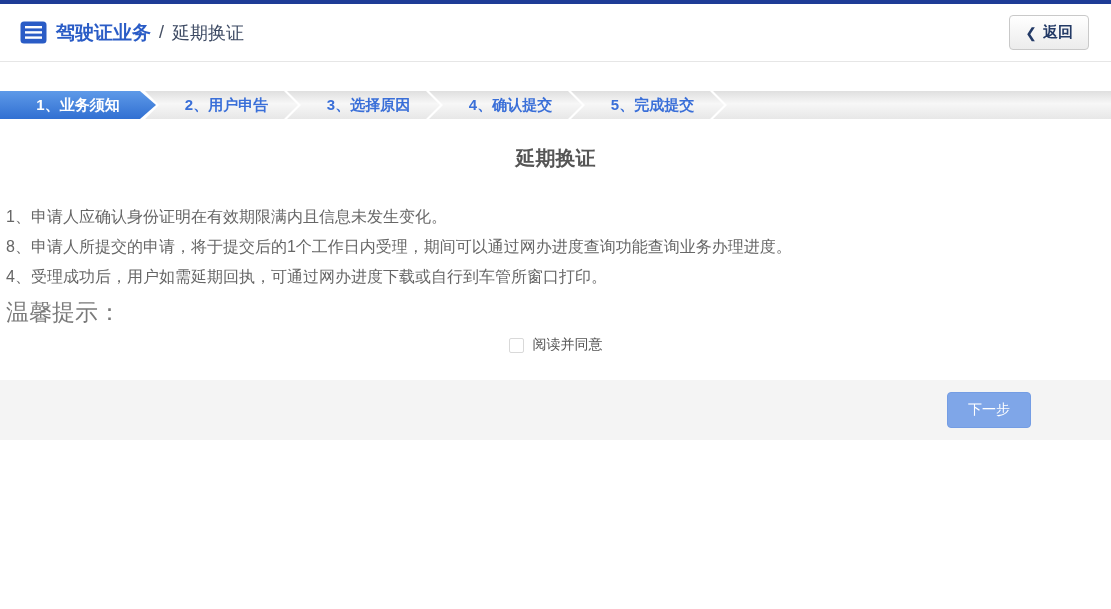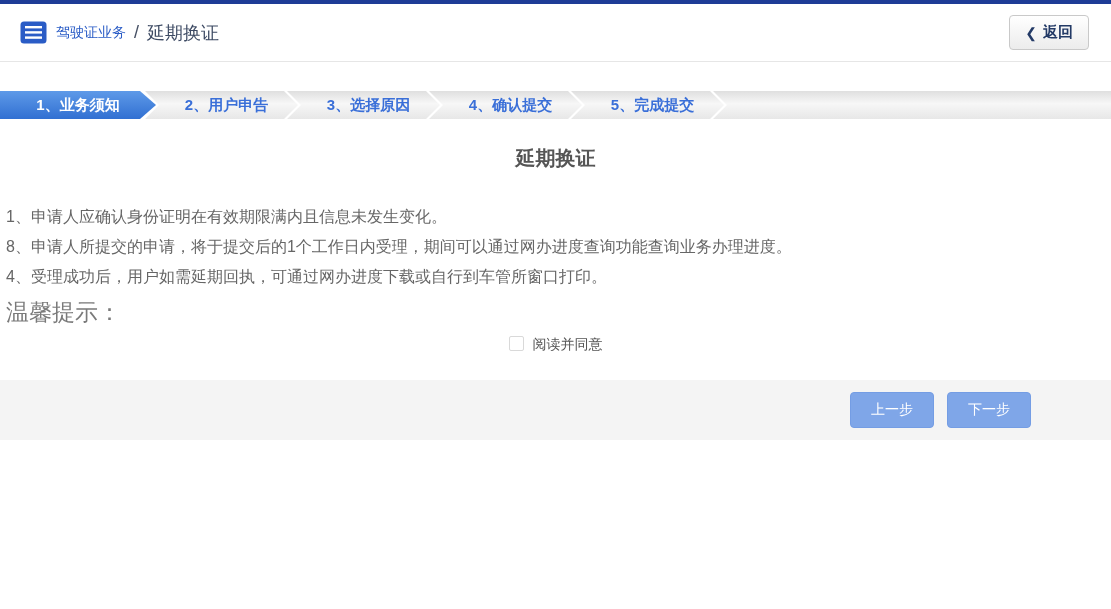--- a/index.html
+++ b/index.html
@@ -10,21 +10,21 @@
   }
   .top-border { height:4px; background:#1e3c96; }
 
   
   .header {
     height:58px; display:flex; align-items:center;
     padding:0 22px 0 20px; border-bottom:1px solid #e6e6e6; background:#fff;
   }
   .brand { display:flex; align-items:center; gap:9px; }
   .brand svg { display:block; }
-  .brand-title { color:#2a5cc6; font-size:14px; font-weight:normal; }
+  .brand-title { color:#2a5cc6; font-size:19px; font-weight:bold; }
   .brand-sep { color:#4a5succ; color:#454f63; font-size:18px; margin:0 8px; }
   .brand-sub { color:#3d4a63; font-size:18px; }
   .spacer { flex:1; }
   .back-btn {
     display:inline-flex; align-items:center; gap:6px;
     padding:7px 15px; font-size:15px; font-weight:bold; color:#233a66;
     background:linear-gradient(180deg,#ffffff,#ececec);
     border:1px solid #c9c9c9; border-radius:4px; cursor:pointer;
     font-family:inherit;
   }
@@ -57,21 +57,21 @@
   .page-title {
     margin-top:26px; text-align:center;
     font-size:20px; font-weight:bold; color:#555;
   }
   .content { margin-top:30px; padding:0 6px; color:#666; font-size:16px; line-height:30px; }
   .notice-line { white-space:normal; }
   .tips-title { font-size:23px; color:#7a7a7a; line-height:32px; margin-top:4px; }
   .tip-line { line-height:30px; }
 
   .agree-row {
-    margin-top:8px; display:flex; align-items:flex-start; justify-content:center; gap:9px;
+    margin-top:8px; display:flex; align-items:center; justify-content:center; gap:9px;
   }
   .agree-checkbox {
     appearance:none; -webkit-appearance:none;
     width:15px; height:15px; border:1px solid #d9d9d9; border-radius:2px;
     background:#fff; cursor:pointer; margin:0;
   }
   .agree-label { font-size:14px; color:#555; cursor:pointer; }
 
   
   .footer {
@@ -144,15 +144,14 @@
     </div>
   <div class="tips-title">温馨提示：</div>
 </div>
 
 <div class="agree-row">
   <input type="checkbox" id="agree" class="agree-checkbox" style="">
   <label for="agree" class="agree-label">阅读并同意</label>
 </div>
 
 <div class="footer">
-  <button class="nav-btn">上一步</button>
   <button class="nav-btn">下一步</button>
 </div>
 
 </body></html>

